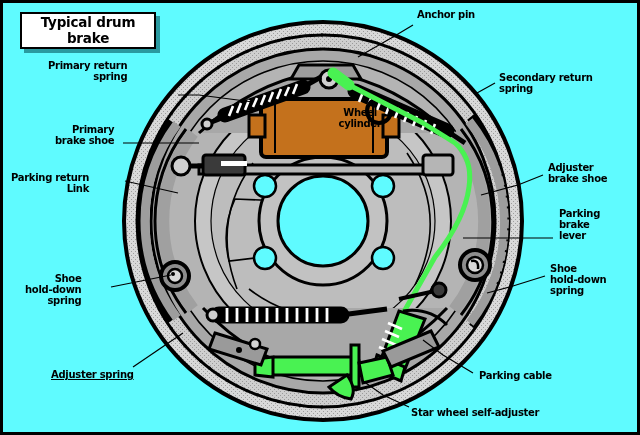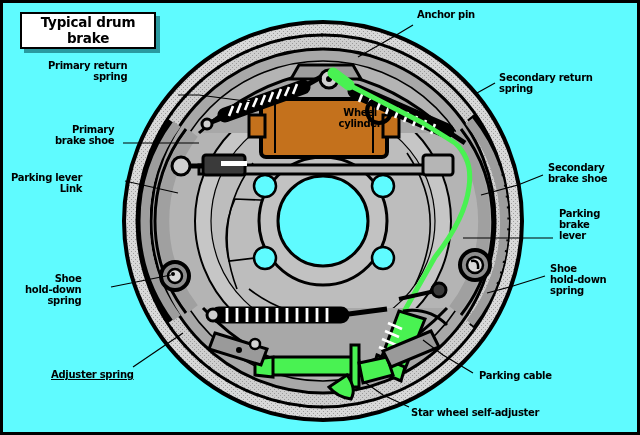--- a/index.html
+++ b/index.html
@@ -276,30 +276,30 @@
   </div>
 
   <div class="callout center" style="left:273px; top:105px; width:96px;padding-left:36px;">Wheel
 cylinder</div>
 
   <div id="callout-layer">
       <div class="callout left" style="left: 45px; top: 58px; text-align: right;">Primary return
 spring</div>
       <div class="callout left" style="left: 16px; top: 122px; margin-left: 36px;">Primary
 brake shoe</div>
-      <div class="callout left" style="left: 8px; top: 170px;">Parking lever
+      <div class="callout left" style="left: 8px; top: 170px;">Parking return
 Link</div>
       <div class="callout left" style="left: 22px; top: 271px;">Shoe
 hold-down
 spring</div>
       <div class="callout left" style="left: 48px; top: 367px; text-decoration: underline;">Adjuster spring</div>
       <div class="callout right" style="left: 414px; top: 7px;">Anchor pin</div>
       <div class="callout right" style="left: 496px; top: 70px;">Secondary return
 spring</div>
-      <div class="callout right" style="left: 545px; top: 160px;">Secondary
+      <div class="callout right" style="left: 545px; top: 160px;">Adjuster
 brake shoe</div>
       <div class="callout right" style="left: 556px; top: 206px;">Parking
 brake
 lever</div>
       <div class="callout right" style="left: 547px; top: 261px;">Shoe
 hold-down
 spring</div>
       <div class="callout right" style="left: 476px; top: 368px;">Parking cable</div>
       <div class="callout center" style="left: 408px; top: 405px;">Star wheel self-adjuster</div>
     </div>

